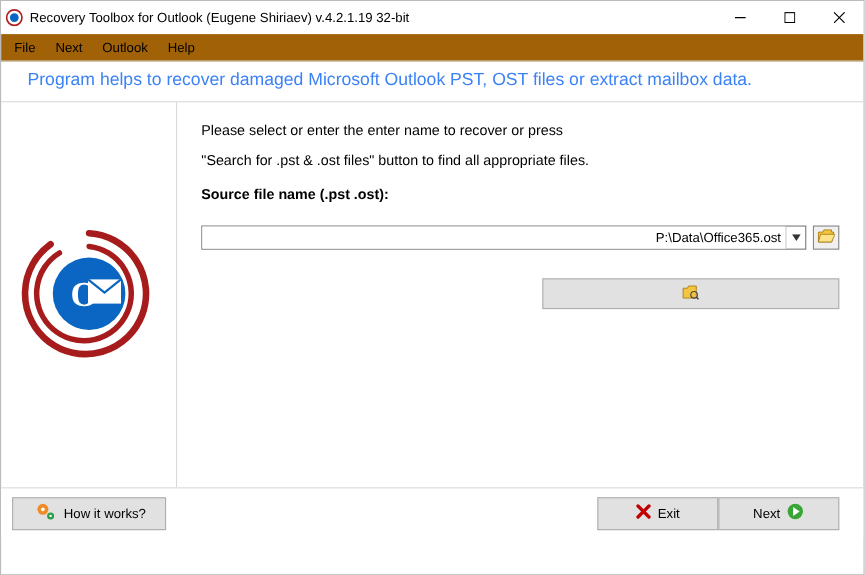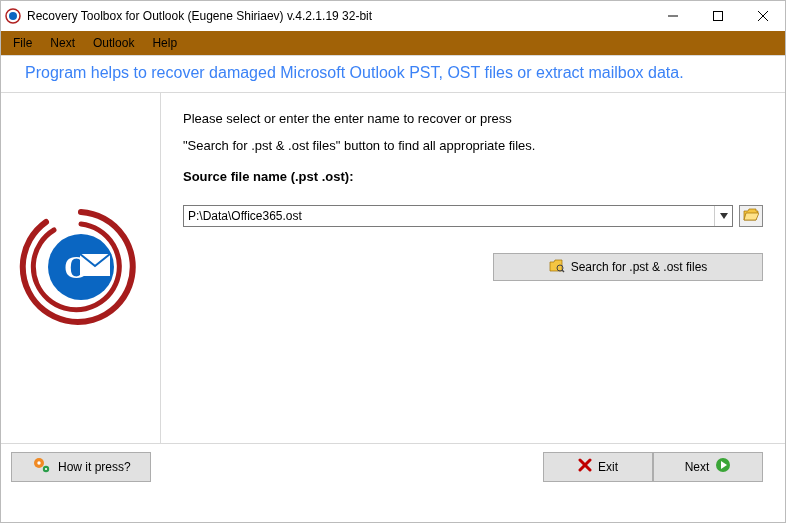--- a/index.html
+++ b/index.html
@@ -107,20 +107,21 @@
       position: relative;
     }
     .file-input {
       flex: 1;
       border: none;
       outline: none;
       padding: 0 4px;
       font-size: 12px;
       font-family: inherit;
       height: 100%;
+      text-align: right;
     }
     .combo-arrow {
       width: 18px;
       height: 20px;
       display: flex;
       align-items: center;
       justify-content: center;
       border-left: 1px solid #ccc;
       cursor: pointer;
     }
@@ -256,37 +257,36 @@
     </div>
     <div class="search-btn-row">
       <div class="search-btn">
         <span>
           <svg width="16" height="14" viewBox="0 0 16 14">
             <path d="M1 3 L5 3 L6 1 L13 1 L13 12 L1 12 Z" fill="#f4c542" stroke="#a07000" stroke-width="0.7"></path>
             <circle cx="11" cy="9" r="3" fill="none" stroke="#444" stroke-width="1"></circle>
             <line x1="13" y1="11" x2="15" y2="13" stroke="#444" stroke-width="1.4"></line>
           </svg>
         </span>
-        <span>Search for .pst &amp; .ost files</span>
       </div>
     </div>
   </div>
 </div>
 
 <div class="footer">
   <div class="footer-btn how-btn">
     <span>
       <svg width="20" height="18" viewBox="0 0 20 18">
         <circle cx="7" cy="7" r="5" fill="#f08a24"></circle>
         <circle cx="7" cy="7" r="1.7" fill="#fff"></circle>
         <circle cx="14" cy="13" r="3.2" fill="#2a9d4a"></circle>
         <circle cx="14" cy="13" r="1.1" fill="#fff"></circle>
       </svg>
     </span>
-    <span>How it press?</span>
+    <span>How it works?</span>
   </div>
   <div class="footer-spacer"></div>
   <div class="footer-btn exit-btn">
     <span>
       <svg width="14" height="14" viewBox="0 0 14 14">
         <line x1="2" y1="2" x2="12" y2="12" stroke="#c00000" stroke-width="3" stroke-linecap="round"></line>
         <line x1="12" y1="2" x2="2" y2="12" stroke="#c00000" stroke-width="3" stroke-linecap="round"></line>
       </svg>
     </span>
     <span>Exit</span>

